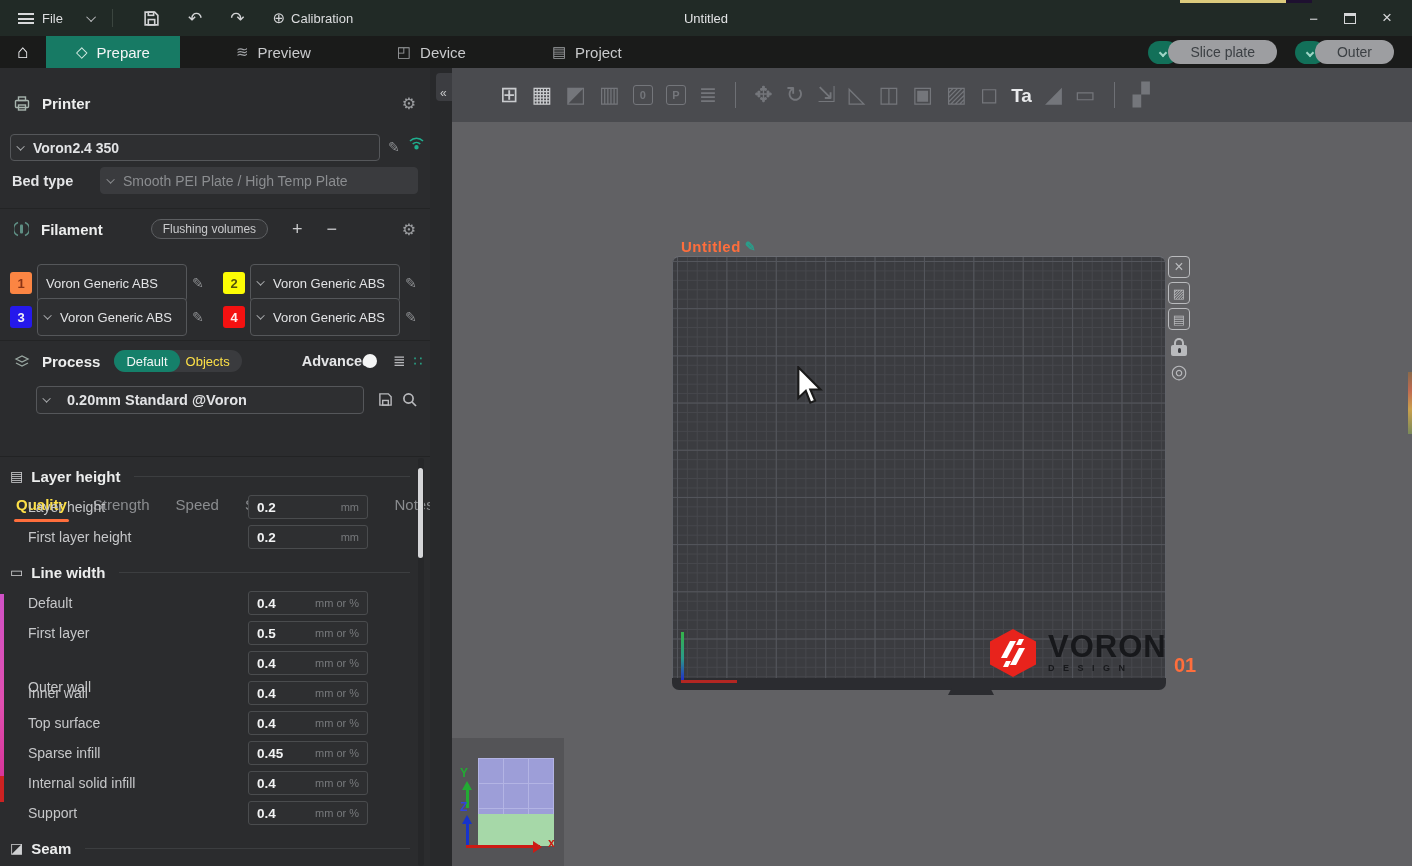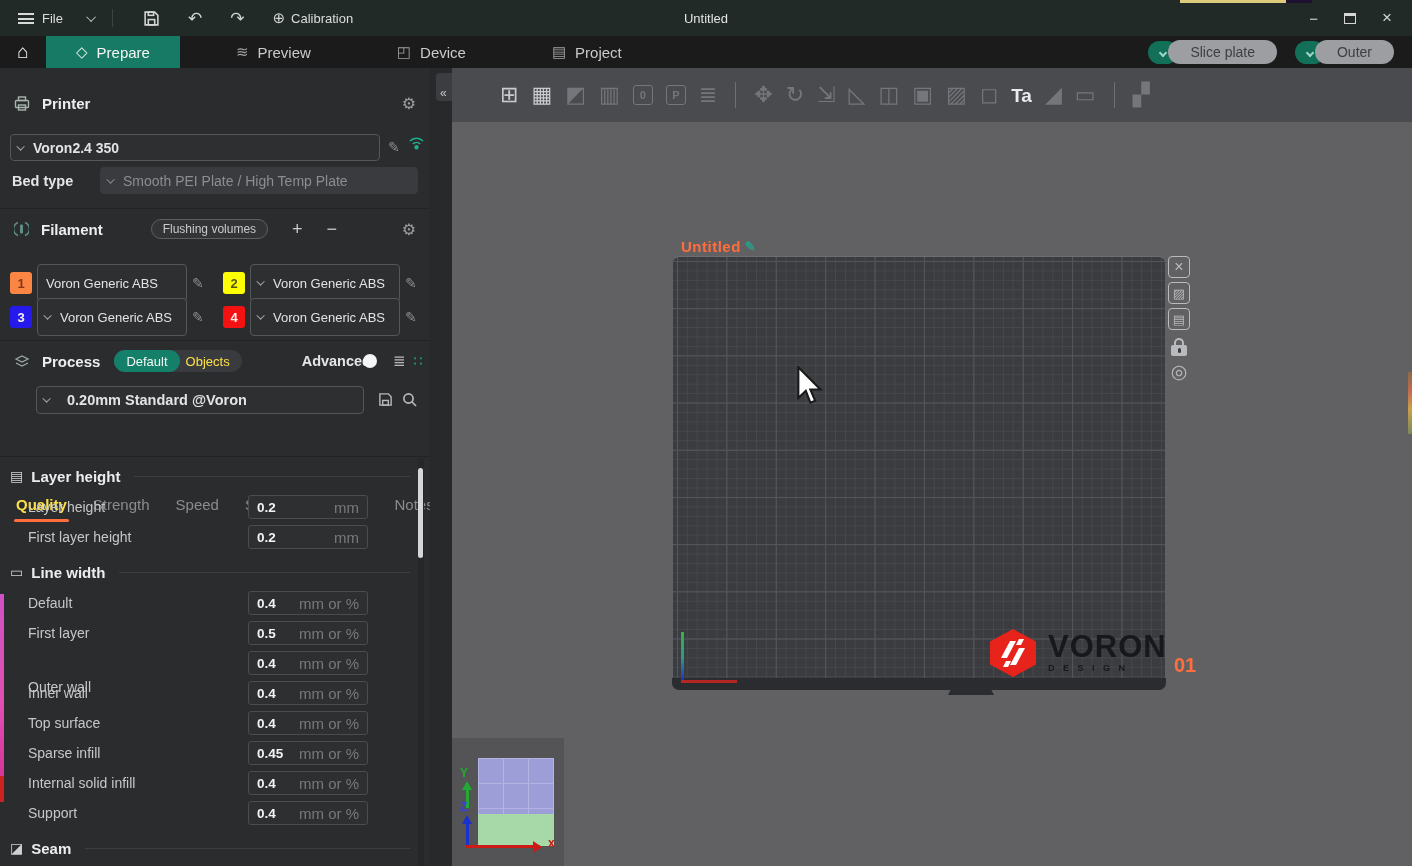--- a/index.html
+++ b/index.html
@@ -77,21 +77,21 @@
 
   .set-head { position:absolute; left:10px; width:400px; height:20px; display:flex; align-items:center; gap:8px; }
   .set-head .si { color:#d0d1d3; font-size:14px; }
   .set-head .st { font-weight:bold; font-size:15px; color:#eceded; white-space:nowrap; }
   .set-head .hr { flex:1; height:1px; background:#3c3e40; margin-left:6px; }
 
   .prow-label { position:absolute; left:28px; color:#c6c7c9; font-size:14px; }
   .pinput { position:absolute; left:248px; width:120px; height:24px; background:#2e2f31;
     border:1px solid #4a4c4e; border-radius:3px; display:flex; align-items:center; padding:0 8px; }
   .pinput .val { color:#f2f3f4; font-size:13.5px; font-weight:bold; }
-  .pinput .unit { margin-left:auto; color:#77797c; font-size:15px; }
+  .pinput .unit { margin-left:auto; color:#77797c; font-size:11px; }
 
   #sb-scroll-track { position:absolute; left:418px; top:458px; width:6px; height:408px; background:#262729; border-radius:3px; }
   #sb-scroll-thumb { position:absolute; left:418px; top:468px; width:5px; height:90px; background:#d6d7d9; border-radius:3px; }
 
   
   #gapstrip { position:absolute; left:430px; top:68px; width:22px; height:798px; background:#28292b; }
   #collapse-btn { position:absolute; left:436px; top:73px; width:27px; height:28px;
     background:#3c3d41; border-radius:4px; color:#c8c9cb; font-size:12px; }
   #collapse-btn .c1 { position:absolute; right:4px; top:0px; }
   #collapse-btn .c2 { position:absolute; left:4px; bottom:1px; }

